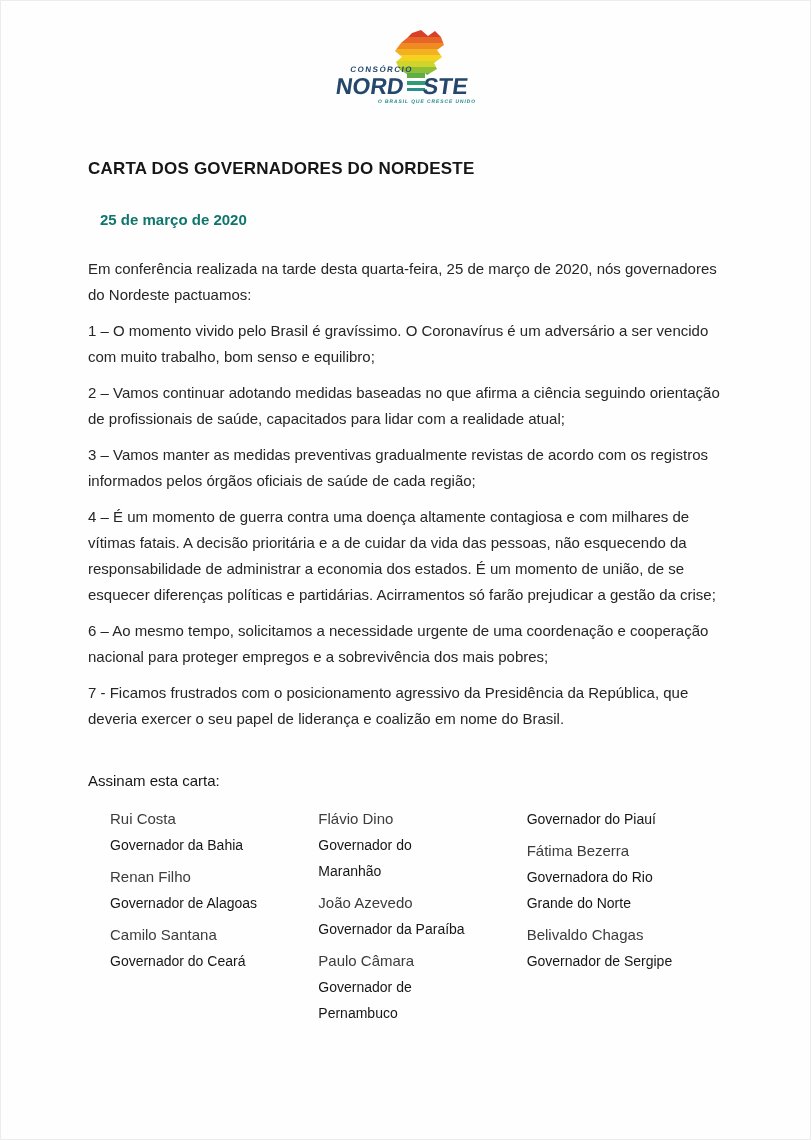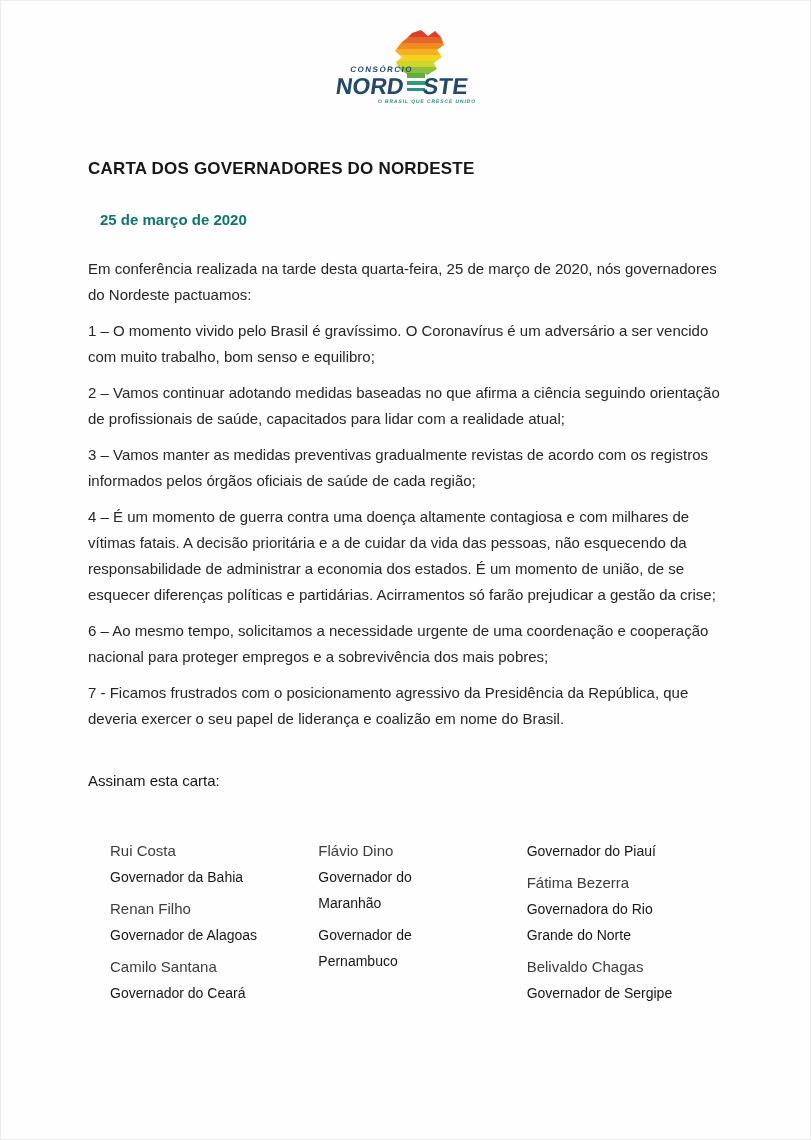--- a/index.html
+++ b/index.html
@@ -29,21 +29,21 @@
   }
   .body-text p.intro{margin-top:26px;}
   .sig-heading{
     font-size:15px;font-weight:normal;color:#161616;
     margin:36px 0 0;line-height:26px;
   }
   .sig-grid{
     display:flex;flex-direction:row;
     padding-left:22px;margin-top:12px;
   }
-  .sig-col{width:221px;display:flex;flex-direction:column;margin-top:32px;}
+  .sig-col{width:221px;display:flex;flex-direction:column;}
   .sig-entry{margin-bottom:6px;}
   .sig-name{font-size:15px;line-height:26px;color:#3c3c3c;}
   .sig-title{
     font-size:14px;line-height:26px;font-weight:normal;color:#161616;
     white-space:pre-line;
   }
 </style>
 </head>
 <body>
 
@@ -112,20 +112,25 @@
       </div>
     </div>
 
     <div class="sig-col">
       <div class="sig-entry">
         <div class="sig-name">Flávio Dino</div>
         <div class="sig-title">Governador do
 Maranhão</div>
       </div>
       <div class="sig-entry">
+        <div class="sig-name">João Azevedo</div>
+        <div class="sig-title">Governador da Paraíba</div>
+      </div>
+      <div class="sig-entry">
+        <div class="sig-name">Paulo Câmara</div>
         <div class="sig-title">Governador de
 Pernambuco</div>
       </div>
     </div>
 
     <div class="sig-col">
       <div class="sig-entry">
         <div class="sig-title">Governador do Piauí</div>
       </div>
       <div class="sig-entry">

